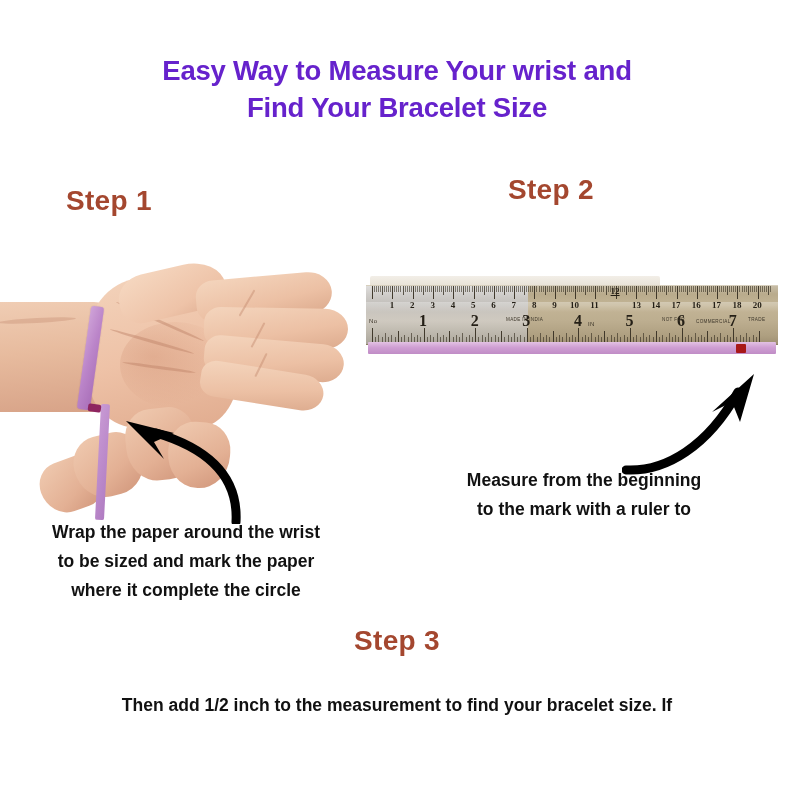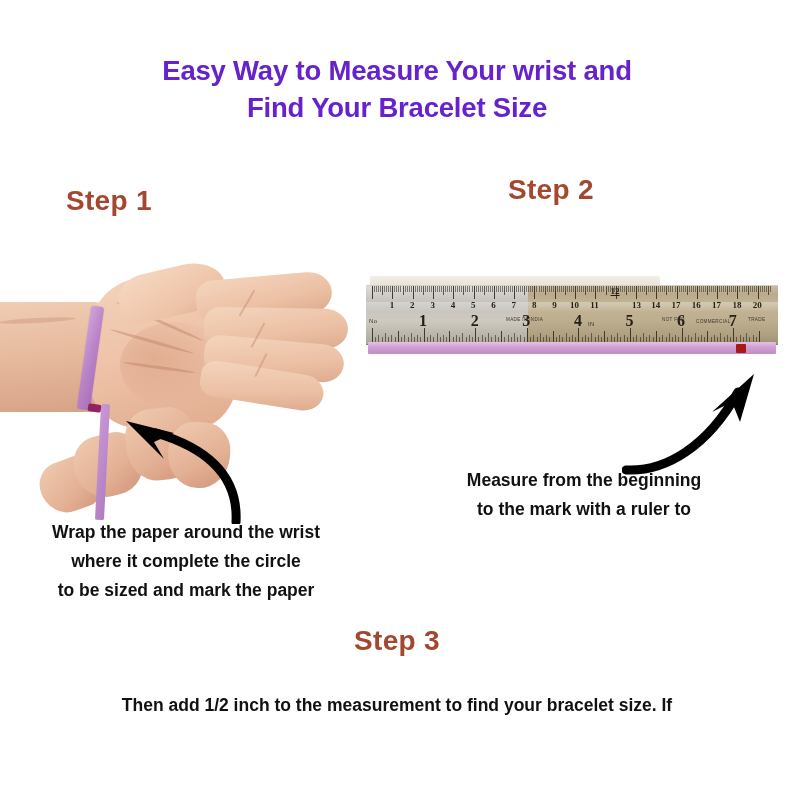--- a/index.html
+++ b/index.html
@@ -302,22 +302,22 @@
     <div class="paper-mark"></div>
   </div>
 
   <svg class="arrow-svg" id="arrow1" width="176" height="112" viewBox="0 0 176 112">
     <path d="M124 110 C126 74, 108 40, 44 21" stroke="#000000" stroke-width="9" fill="none" stroke-linecap="round"></path>
     <path d="M14 9 L62 21 L42 30 L52 47 Z" fill="#000000"></path>
   </svg>
 
   <div class="caption" id="cap1">
     <div>Wrap the paper around the wrist</div>
+    <div>to be sized and mark the paper</div>
     <div>where it complete the circle</div>
-    <div>to be sized and mark the paper</div>
   </div>
 
   <div class="step-head" id="step2-head">Step 2</div>
 
   <div id="ruler-photo">
     <div class="ruler-top-paper"></div>
     <div class="ruler-body">
       <div class="ruler-steel"></div>
       <div class="ruler-gloss"></div>
       <div id="tick-layer">

